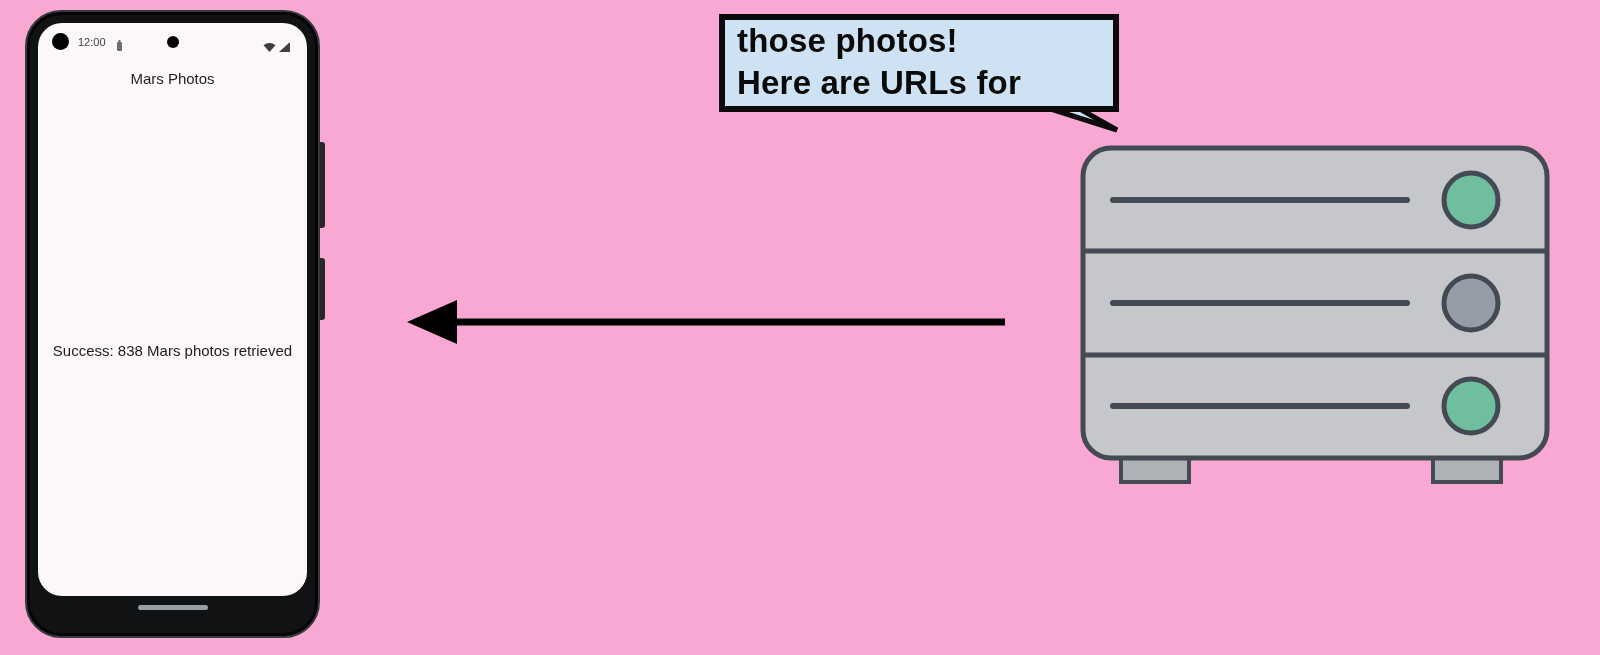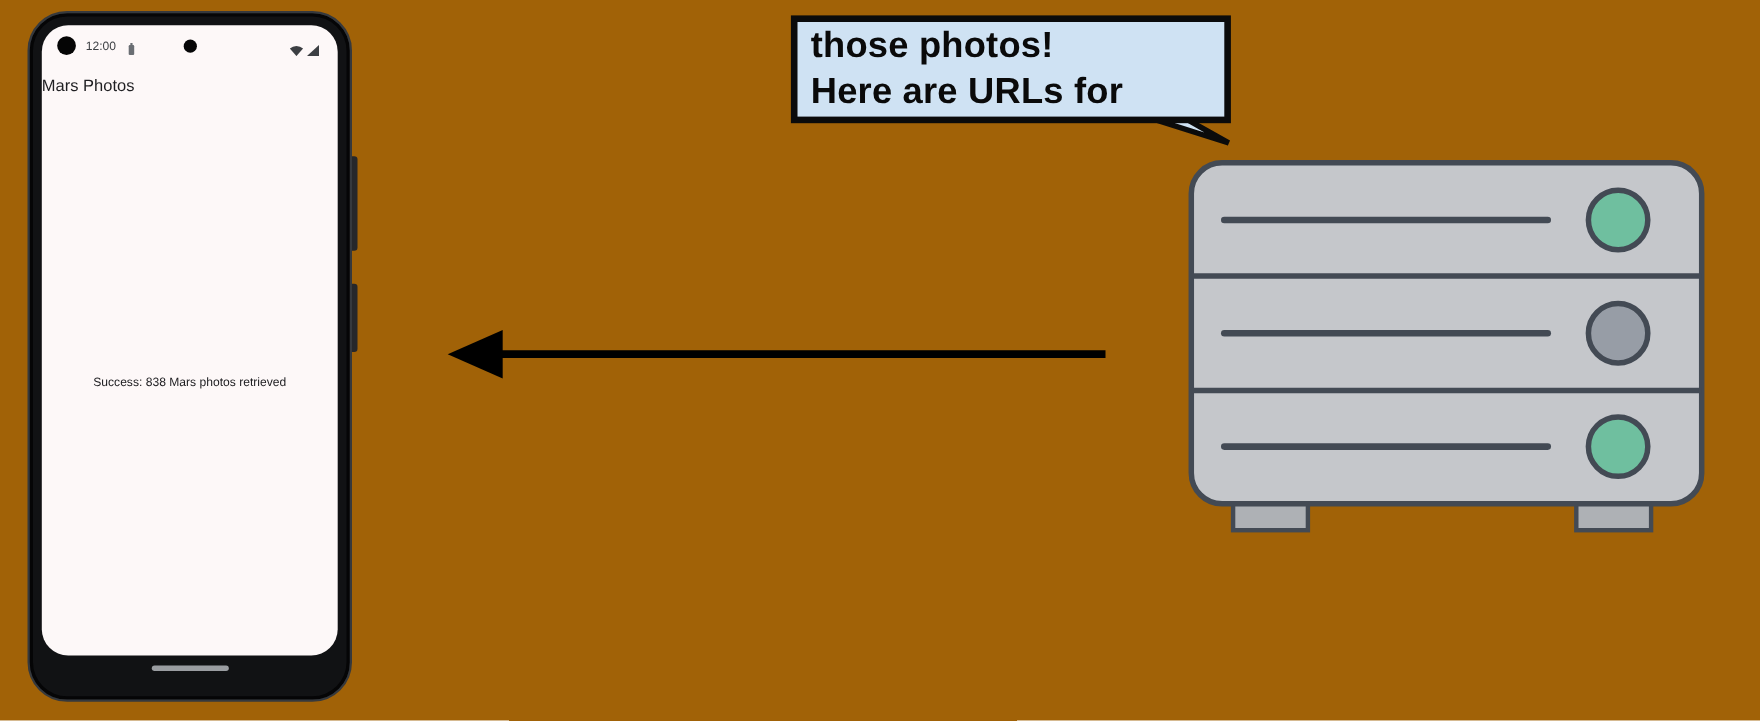--- a/index.html
+++ b/index.html
@@ -1,40 +1,40 @@
 <!DOCTYPE html>
 <html><head>
 <meta charset="utf-8">
 <style>
   * { margin:0; padding:0; box-sizing:border-box; }
   html,body { background:#ffffff; }
   body { font-family:"Liberation Sans","DejaVu Sans",sans-serif; }
-  .canvas { position:relative; width:1600px; height:655px; background:#a16207; overflow:hidden; }
+  .canvas { position:relative; width:1600px; height:655px; background:#f9a8d4; overflow:hidden; }
 
   
   .phone { position:absolute; left:25px; top:10px; width:295px; height:628px;
            background:#111214; border-radius:36px; border:2px solid #36393d;
            box-shadow:inset 0 0 0 3px #050506; }
   .side-btn { position:absolute; background:#26272a; border-radius:0 3px 3px 0; }
   .side-btn.vol { left:320px; top:142px; width:5px; height:86px; }
   .side-btn.pwr { left:320px; top:258px; width:5px; height:62px; }
   .screen { position:absolute; left:11px; right:11px; top:11px; bottom:40px;
             background:#fdf8f8; border-radius:24px; overflow:hidden; }
   .statusbar { position:absolute; top:8px; left:0; right:0; height:24px; }
   .cam-left { position:absolute; left:14px; top:2px; width:17px; height:17px;
               border-radius:50%; background:#050505; }
   .time { position:absolute; left:40px; top:5px; font-size:11px; color:#3c3f43; }
   .mini-icon { position:absolute; left:78px; top:6px; }
   .cam-center { position:absolute; left:50%; margin-left:-6px; top:5px; width:12px; height:12px;
                 border-radius:50%; background:#060607; }
   .right-icons { position:absolute; right:16px; top:7px; display:flex; gap:3px; align-items:flex-end; }
-  .app-title { position:absolute; top:47px; left:0; width:100%; 
+  .app-title { position:absolute; top:47px; left:0; width:100%; text-align:center;
                font-size:15px; color:#1f1f22; }
   .status-message { position:absolute; top:319px; left:0; width:100%; text-align:center;
-                    font-size:11px; color:#1c1c1f; }
+                    font-size:15px; color:#1c1c1f; }
   .home-pill { position:absolute; left:50%; transform:translateX(-50%); bottom:26px;
                width:70px; height:5px; border-radius:3px; background:#9a9da1; }
 
   
   .arrow-svg  { position:absolute; left:395px; top:295px; }
   .server-svg { position:absolute; left:1075px; top:140px; }
   .bubble-svg { position:absolute; left:715px; top:10px; }
   .bubble-text { position:absolute; left:737px; top:20px; font-size:33px; font-weight:700;
                  color:#0a0a0a; line-height:42px; letter-spacing:.2px; }
 </style>

